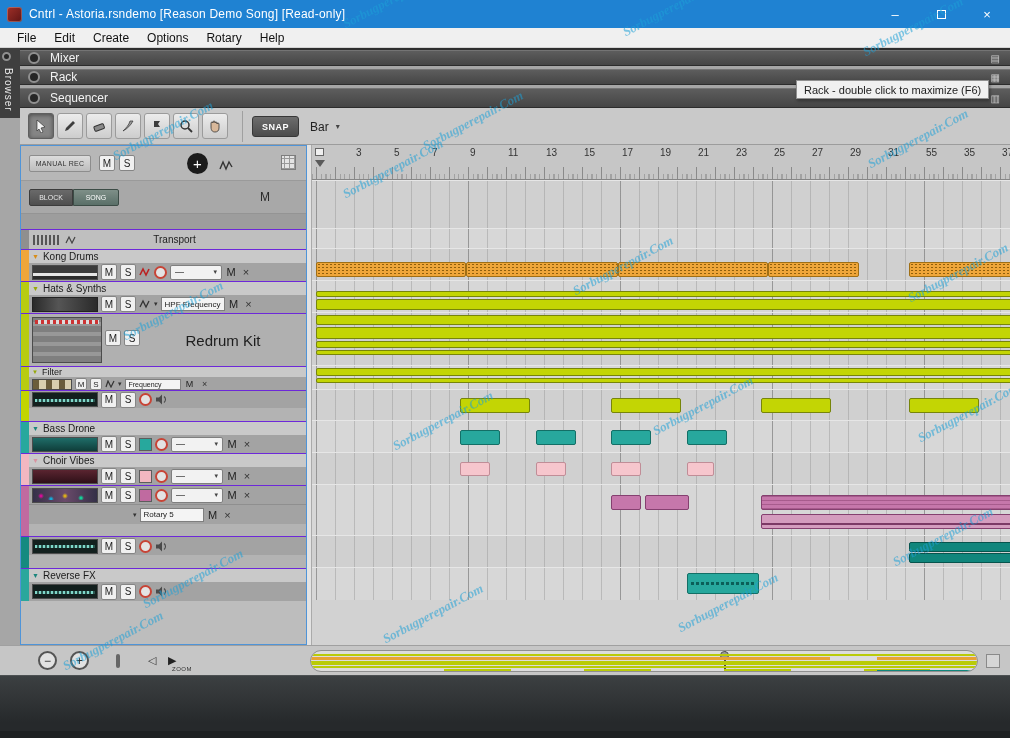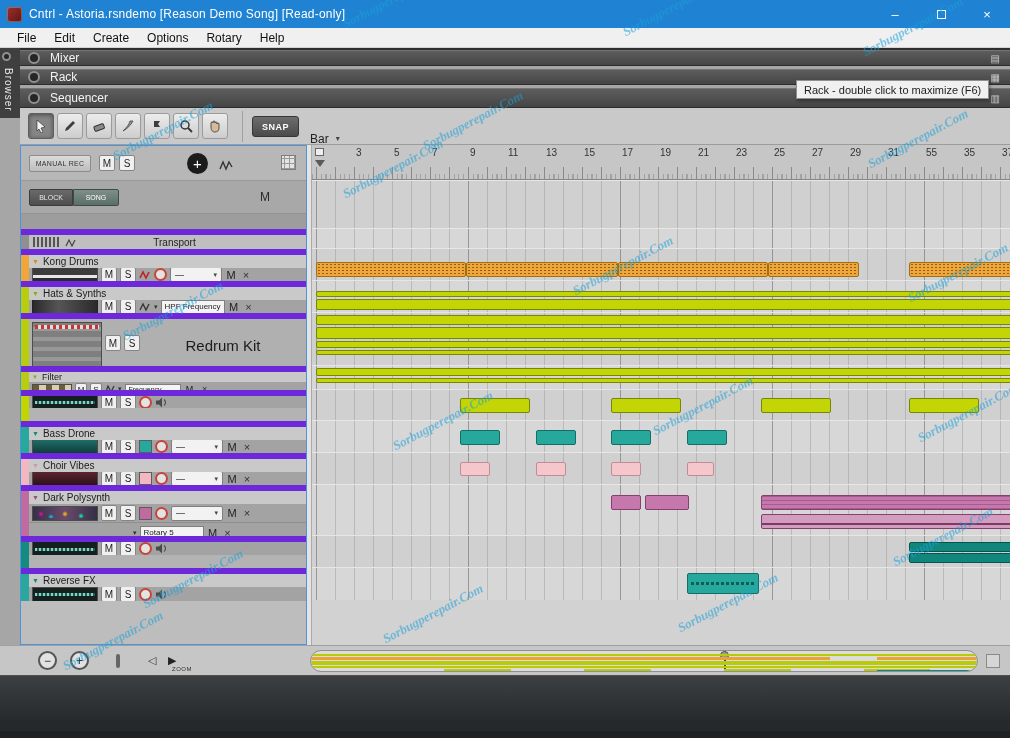--- a/index.html
+++ b/index.html
@@ -25,37 +25,37 @@
 
 #browser{position:absolute;left:0;top:48px;width:20px;height:70px;background:#3f3f3f;color:#ececec}
 #browser .pcircle{position:absolute;left:2px;top:4px;width:9px;height:9px;border-width:2px;margin:0}
 #browser-label{position:absolute;left:3px;top:20px;writing-mode:vertical-rl;font-size:10px;letter-spacing:1px}
 
 #toolbar{position:absolute;left:20px;top:108px;width:990px;height:37px;background:#c9c9c9;border-bottom:1px solid #9c9c9c}
 .tool{position:absolute;top:5px;width:26px;height:26px;border:1px solid #9b9b9b;border-radius:3px;background:linear-gradient(#ececec,#cdcdcd);display:flex;align-items:center;justify-content:center}
 .tool.sel{background:#858585;border-color:#5f5f5f;box-shadow:inset 0 1px 4px rgba(0,0,0,.45)}
 #tsep{position:absolute;left:222px;top:3px;width:1px;height:31px;background:#a0a0a0}
 #snapbtn{position:absolute;left:232px;top:8px;height:21px;padding:0 9px;background:linear-gradient(#6d6d6d,#4b4b4b);color:#fff;font-size:9px;font-weight:bold;border:1px solid #373737;border-radius:3px;display:flex;align-items:center;letter-spacing:.5px}
-#snapval{position:absolute;left:290px;top:20px;height:21px;display:flex;align-items:center;font-size:12px;color:#222;gap:7px}
+#snapval{position:absolute;left:290px;top:8px;height:21px;display:flex;align-items:center;font-size:12px;color:#222;gap:7px}
 #snapval .dd{font-size:8px;color:#444}
 
 #tracklist{position:absolute;left:20px;top:145px;width:287px;height:500px;background:#b3b3b3;border:1px solid #4f94d8;overflow:hidden}
 .tl-header{height:35px;background:#b7b7b7;border-bottom:1px solid #9a9a9a;position:relative}
 .btn-manualrec{position:absolute;left:8px;top:9px;width:62px;height:17px;background:linear-gradient(#dcdcdc,#bdbdbd);border:1px solid #8d8d8d;border-radius:2px;font-size:7px;color:#333;display:flex;align-items:center;justify-content:center;letter-spacing:.3px}
 .msbox{width:16px;height:16px;background:#f0f0f0;border:1px solid #858585;font-size:10px;color:#222;display:inline-flex;align-items:center;justify-content:center;border-radius:2px;flex:none}
 .tl-header .msbox{position:absolute;top:9px}
 .addbtn{position:absolute;left:166px;top:7px;width:21px;height:21px;border-radius:50%;background:#1b1b1b;color:#fff;font-size:15px;line-height:1;display:flex;align-items:center;justify-content:center;border:none}
 .hdricon{position:absolute;top:11px}
 .gridbtn{position:absolute;right:10px;top:9px;width:15px;height:15px;background:#e4e4e4;border:1px solid #7d7d7d;background-image:linear-gradient(#999 1px,transparent 1px),linear-gradient(90deg,#999 1px,transparent 1px);background-size:5px 5px;background-position:2px 2px}
 .tl-row2{height:33px;background:#a8a8a8;border-bottom:1px solid #949494;position:relative}
 .btn-block{position:absolute;left:8px;top:8px;width:44px;height:17px;background:linear-gradient(#6a6a6a,#4e4e4e);color:#e8e8e8;font-size:7px;border:1px solid #3c3c3c;border-radius:2px 0 0 2px;display:flex;align-items:center;justify-content:center}
 .btn-song{position:absolute;left:52px;top:8px;width:46px;height:17px;background:linear-gradient(#7e8f88,#5a6f68);color:#fff;font-size:7px;border:1px solid #3c4c46;border-radius:0 2px 2px 0;display:flex;align-items:center;justify-content:center}
 .row2-m{position:absolute;right:36px;top:9px;font-size:12px;color:#2a2a2a}
 .tl-spacer{height:15px;background:#9d9d9d}
-.trk{position:relative;border-top:6px solid #6d28d9;display:flex}
+.trk{position:relative;border-top:1px solid #6d28d9;display:flex}
 .tstrip{width:8px;flex:none}
 .tbody{flex:1;min-width:0;position:relative}
 .tname{height:13px;background:#c9c9c9;display:flex;align-items:center;font-size:10px;color:#1b1b1b;gap:4px;padding-left:3px;overflow:hidden;white-space:nowrap}
 .tarrow{font-size:7px;line-height:1}
 .tctrl{display:flex;align-items:center;gap:3px;padding:0 3px;background:#a3a3a3;height:calc(100% - 13px);overflow:hidden}
 .thumb{width:66px;height:15px;border:1px solid #4c4c4c;flex:none}
 .th-kong{background:linear-gradient(#3c3c3c 0 55%,#e6e6e6 55% 80%,#2c2c2c 80%),#333}
 .th-hats{background:linear-gradient(90deg,#2a2a2a,#555 40%,#2a2a2a);border-color:#222}
 .th-filter{background:repeating-linear-gradient(90deg,#6b5d3a 0 6px,#d9cfae 6px 13px)}
 .th-wave{background:#13201e;position:relative}
@@ -396,24 +396,20 @@
             </div>
           <span class="mlab">M</span>
           <span class="xbtn">×</span>
         </div>
       </div>
     </div>
 
     <div class="trk" style="height:51px">
       <div class="tstrip" style="background:#c06aa0"></div>
       <div class="tbody">
-        <div class="tname">
-            <span class="tarrow" style="color:#9c4a7e">▼</span>
-            <span>Dark Polysynth</span>
-          </div>
         <div class="tctrl" style="height:18px">
           <div class="thumb th-dark"></div>
           <button class="msbox">M</button>
           <button class="msbox">S</button>
           <span class="colorchip" style="background:#c06aa0"></span>
           <span class="recbtn"></span>
           <div class="selbox">
               <span>—</span>
               <span class="dd">▾</span>
             </div>

